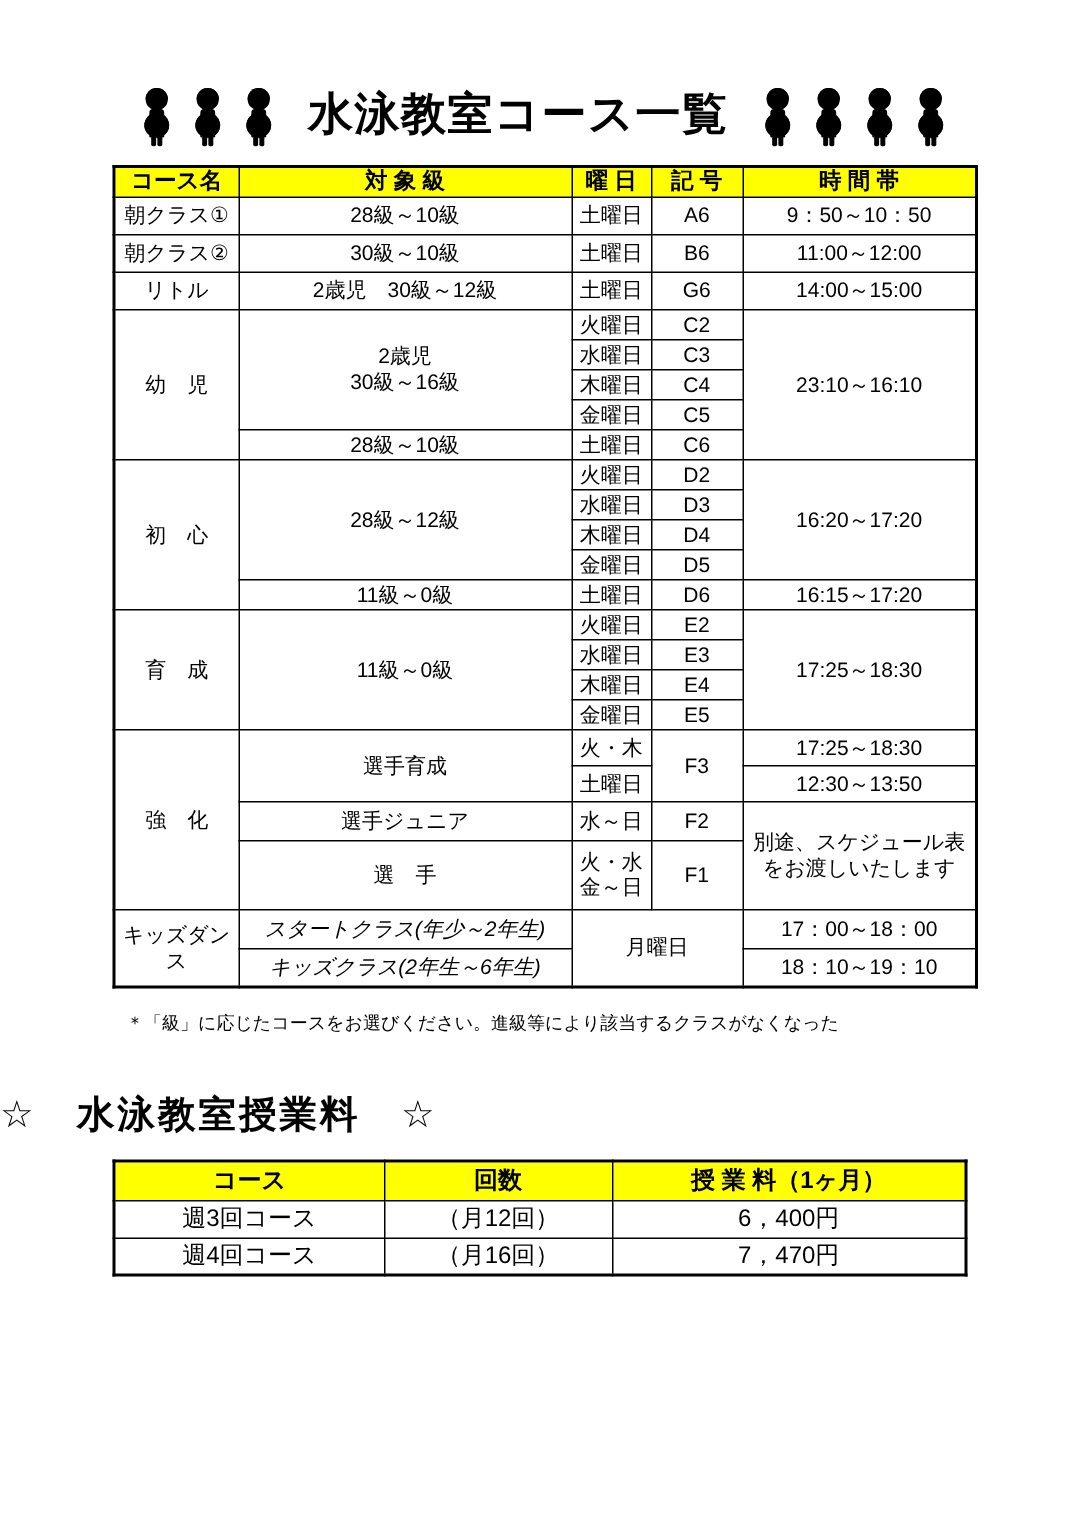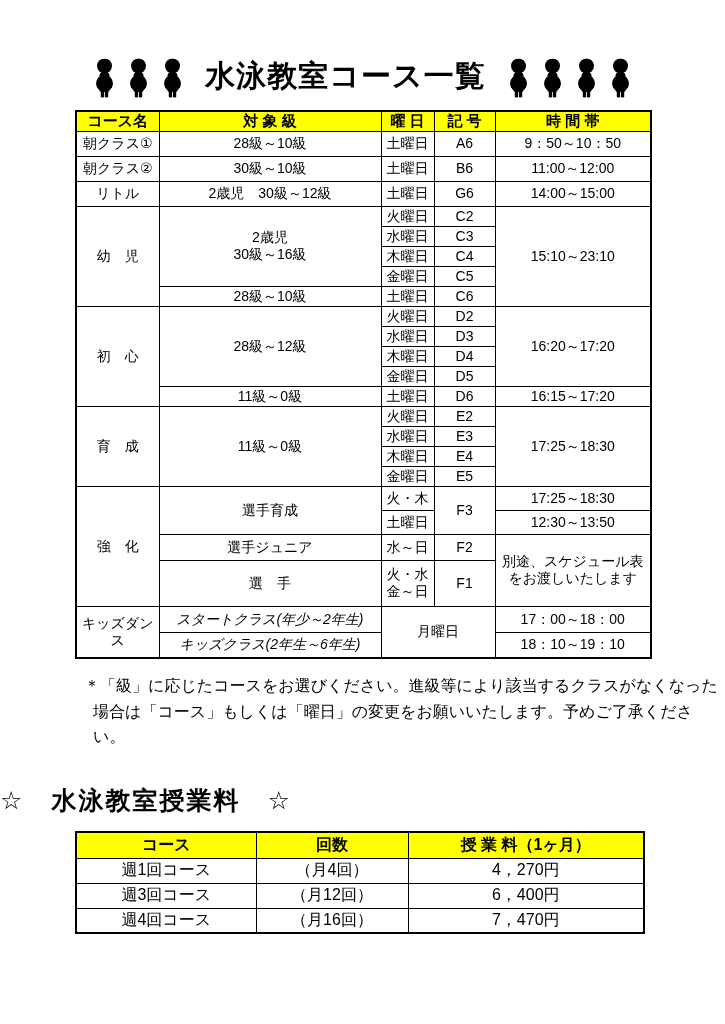--- a/index.html
+++ b/index.html
@@ -47,21 +47,21 @@
   tr.r46 { height: 46px; }
   .cell-small { font-size: 13px; font-style: italic; }
   .note-cell {
     text-align: left; font-size: 13.5px; line-height: 1.35; padding-left: 4px;
   }
   .two-line span { display: block; }
 
   
   .footnote {
     margin: 14px 0 0 84px;
-    font-size: 16px; line-height: 1.6;
+    font-size: 12px; line-height: 1.6;
   }
   .footnote .l2 { padding-left: 9px; }
 
   
   .fee-title {
     margin-top: 34px; text-align: left;
     font-size: 25px; font-weight: bold; letter-spacing: 2px;
   }
   .fee-table {
     margin: 14px 0 0 75px; width: 568px;
@@ -164,21 +164,21 @@
   </tr>
 
   <tr class="r20">
     <td rowspan="5">幼　児</td>
     <td rowspan="4" class="two-line">
       <span>2歳児</span>
       <span>30級～16級</span>
     </td>
     <td>火曜日</td>
     <td>C2</td>
-    <td rowspan="5">15:10～23:10</td>
+    <td rowspan="5">23:10～16:10</td>
   </tr>
   <tr class="r20">
     <td>水曜日</td>
     <td>C3</td>
   </tr>
   <tr class="r20">
     <td>木曜日</td>
     <td>C4</td>
   </tr>
   <tr class="r20">
@@ -274,43 +274,37 @@
   </tr>
   <tr class="r26">
     <td class="cell-small">キッズクラス(2年生～6年生)</td>
     <td>18：10～19：10</td>
   </tr>
 </tbody>
   </table>
 
 <div class="footnote">
   <div class="l1">＊「級」に応じたコースをお選びください。進級等により該当するクラスがなくなった</div>
-  <div class="l2">場合は「コース」もしくは「曜日」の変更をお願いいたします。予めご了承ください。</div>
 </div>
 
 <div class="fee-title">☆　水泳教室授業料　☆</div>
 
 <table class="fee-table">
   <colgroup>
     <col style="width:180px">
       <col style="width:152px">
       <col style="width:236px">
   </colgroup>
   <tbody>
       <tr>
     <th>コース</th>
     <th>回数</th>
     <th>授 業 料（1ヶ月）</th>
   </tr>
   <tr>
-    <td>週1回コース</td>
-    <td>（月4回）</td>
-    <td>4，270円</td>
-  </tr>
-  <tr>
     <td>週3回コース</td>
     <td>（月12回）</td>
     <td>6，400円</td>
   </tr>
   <tr>
     <td>週4回コース</td>
     <td>（月16回）</td>
     <td>7，470円</td>
   </tr>
 </tbody>

